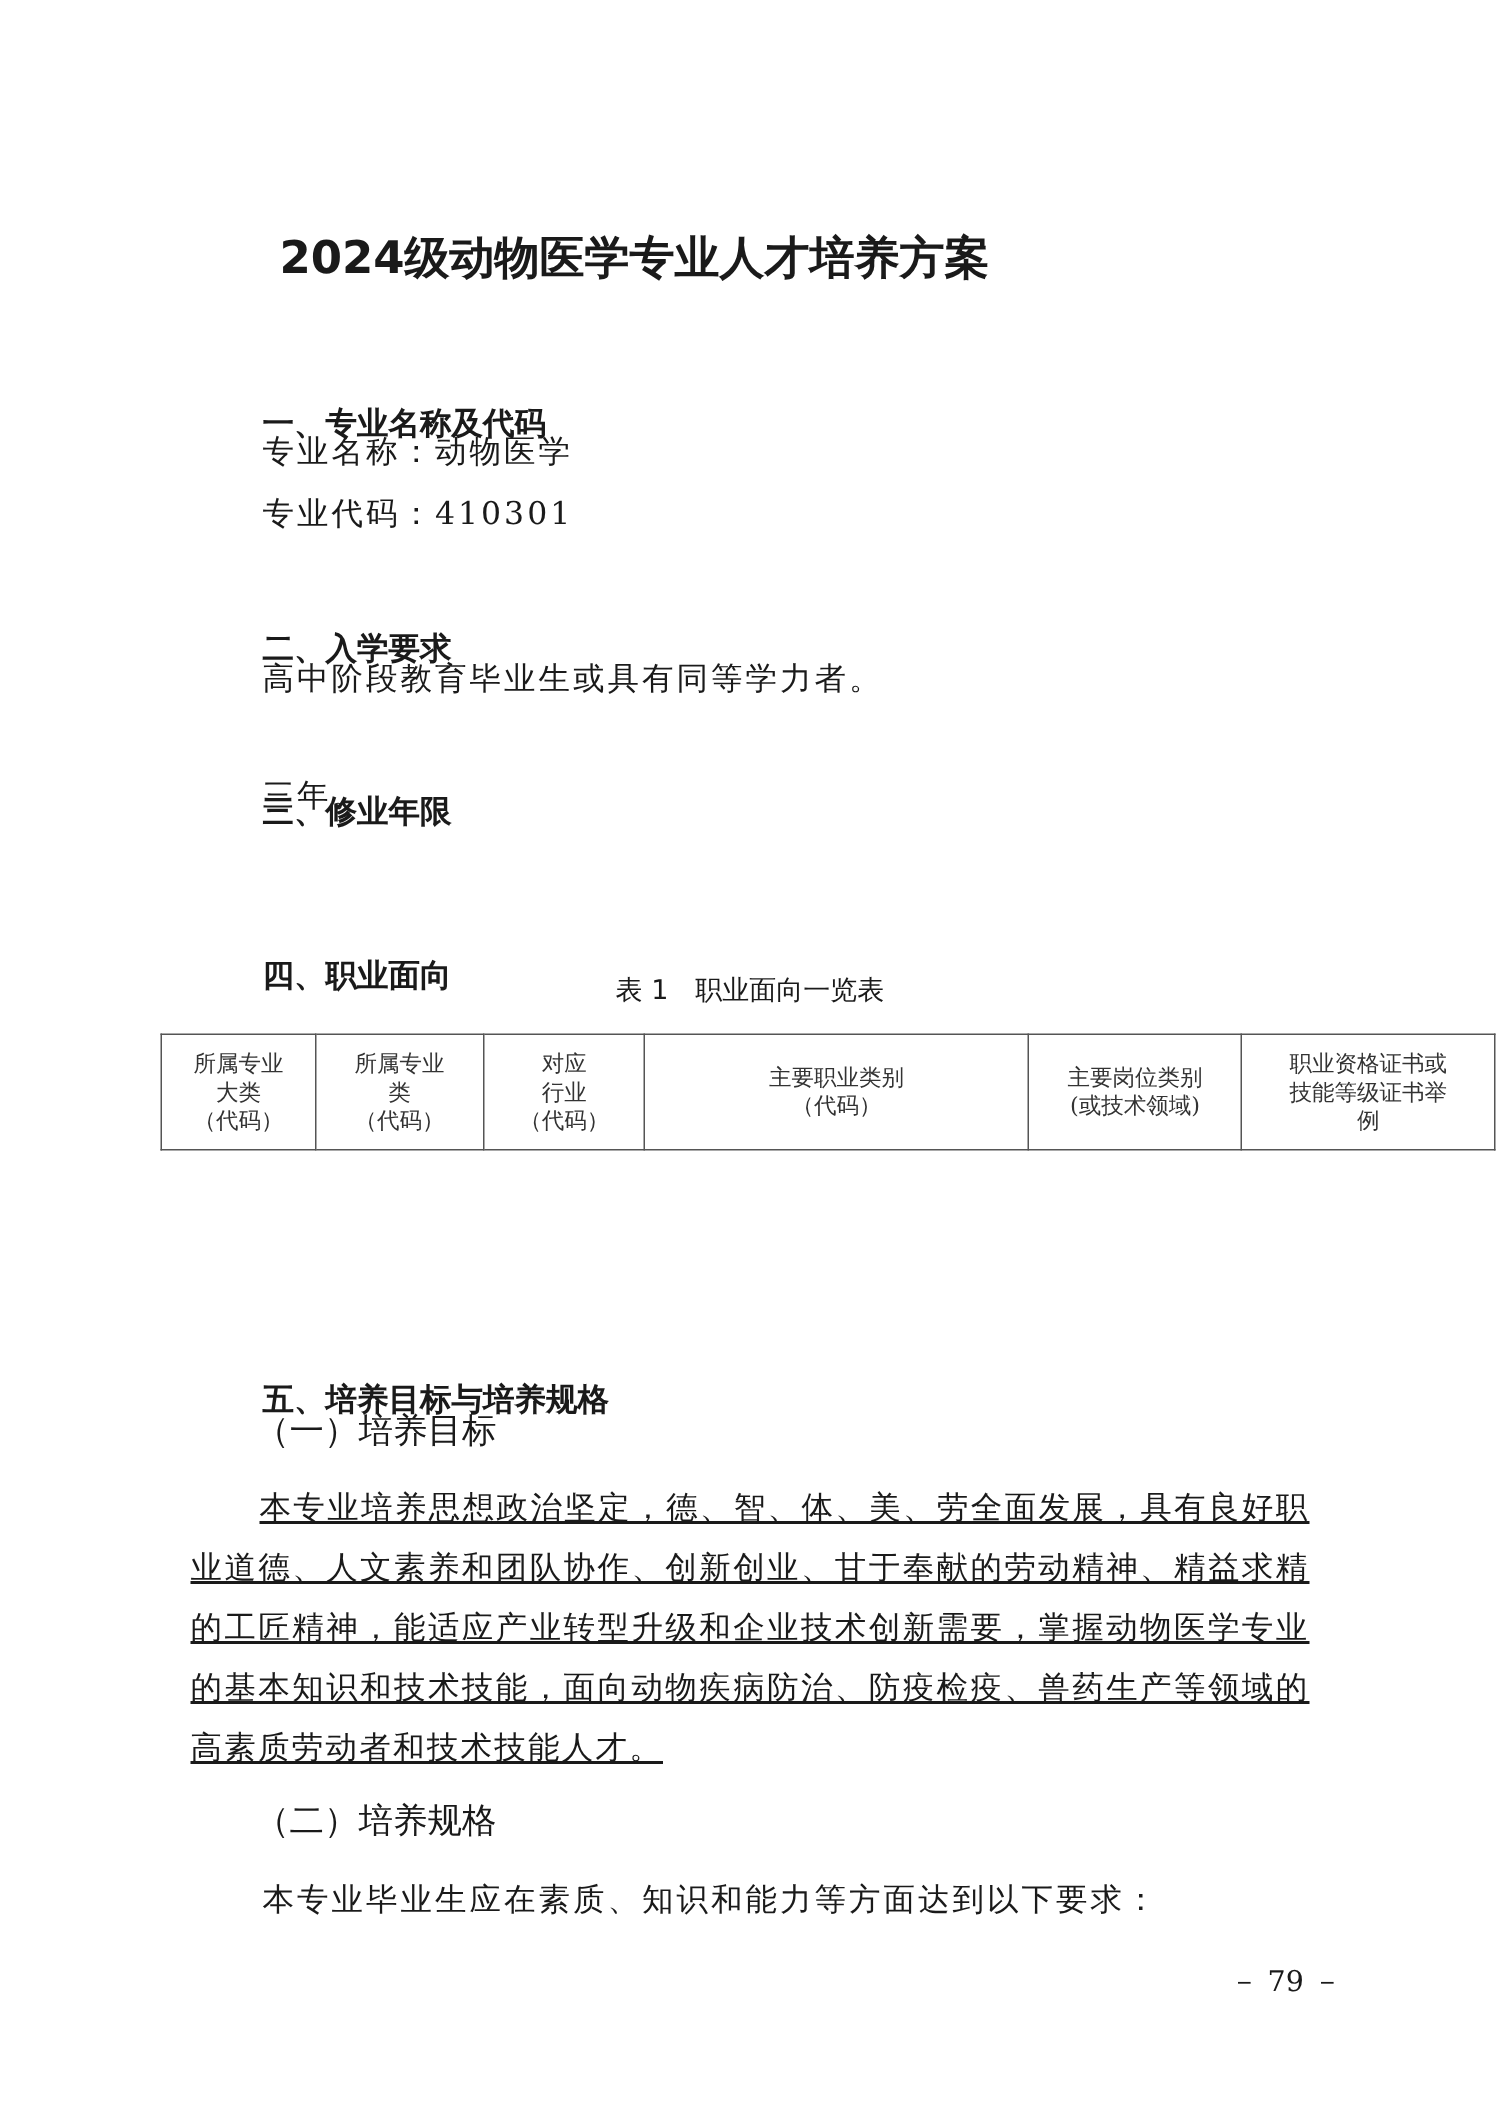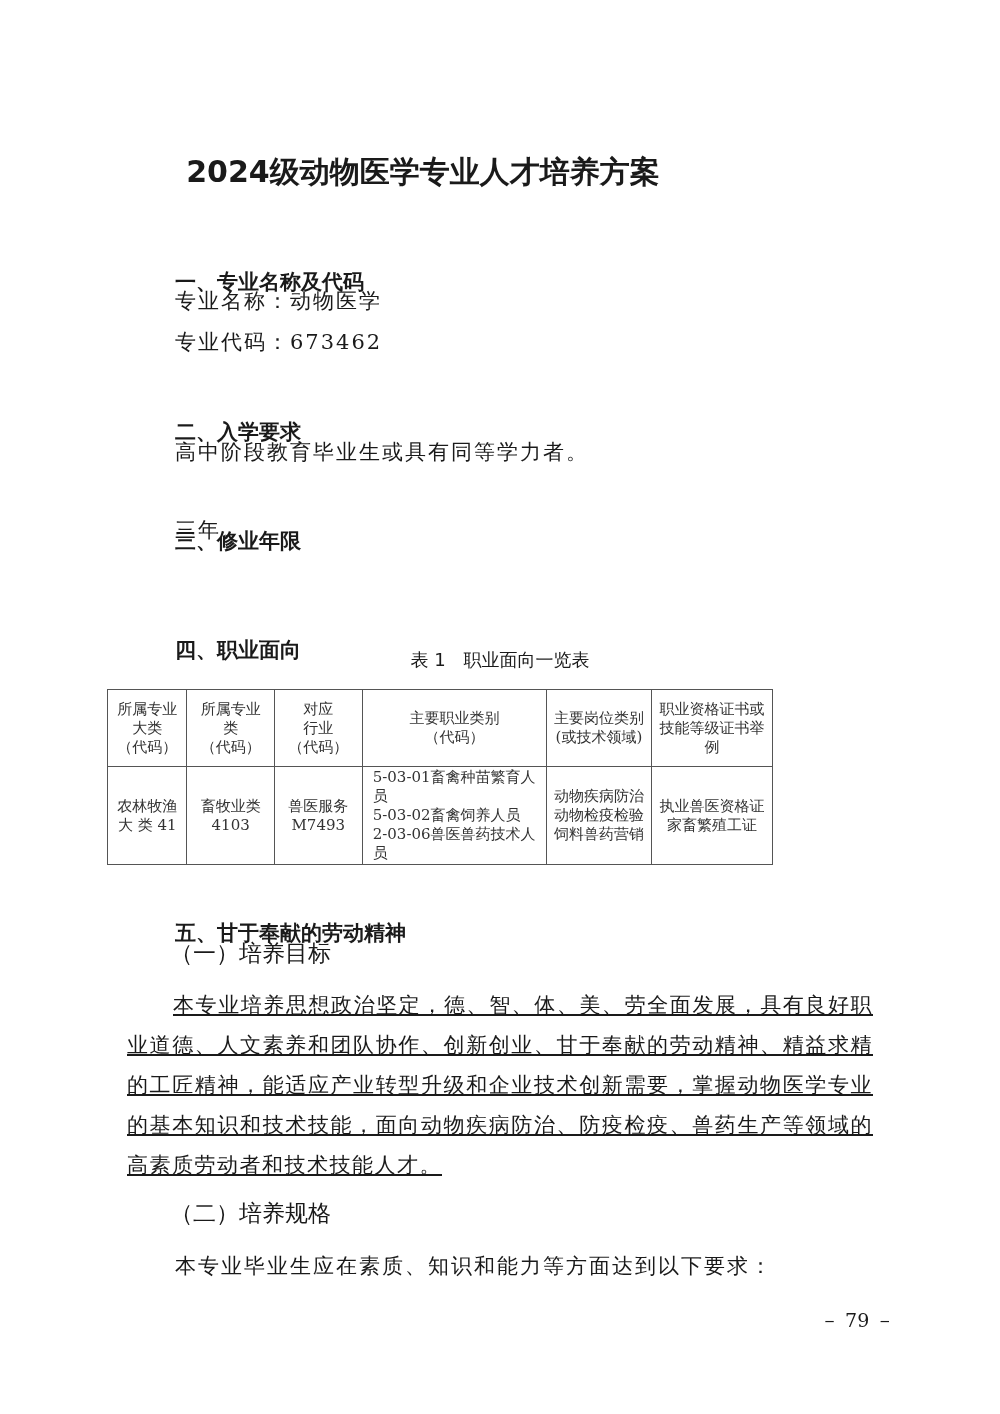--- a/index.html
+++ b/index.html
@@ -6,38 +6,38 @@
   body { width: 1000px; height: 1414px; position: relative; overflow: hidden; color: #1a1a1a;
          font-family: "DejaVu Serif", "Liberation Serif", serif; }
   .abs { position: absolute; }
   .title { top: 152px; left: 0; width: 846px; text-align: center; font-size: 30px; font-weight: bold;
            font-family: "DejaVu Sans", "Liberation Sans", sans-serif; letter-spacing: 0px; }
   .h1 { left: 175px; font-size: 21px; font-weight: bold; font-family: "DejaVu Sans", "Liberation Sans", sans-serif; margin-top: 39px; }
   .h2 { left: 170px; font-size: 23px; font-family: "DejaVu Sans", "Liberation Sans", sans-serif; }
   .p { left: 175px; font-size: 21px; letter-spacing: 2px; }
   .caption { top: 648px; left: 0; width: 1000px; text-align: center; font-size: 18px;
              font-family: "DejaVu Sans", "Liberation Sans", sans-serif; }
-  table.occ { position: absolute; top: 689px; left: 107px; width: 666px; border-collapse: collapse;
+  table.occ { position: absolute; top: 689px; left: 107px; width: 890px; border-collapse: collapse;
               font-size: 15px; color: #333; }
   table.occ td { border: 1.5px solid #555; text-align: center; vertical-align: middle; line-height: 19px; padding: 0 4px; }
   table.occ tr.head td { height: 76px; }
   table.occ tr.body td { height: 97px; }
   .pre { white-space: pre-line; }
   .left-cell { text-align: left !important; padding-left: 10px !important; }
   .para { left: 127px; width: 746px; font-size: 21px; line-height: 40px; text-align: justify; letter-spacing: 1.5px; text-decoration: underline; }
   .pageno { top: 1308px; left: 800px; font-size: 19px; margin-left: 20px; }
 </style>
 </head>
 <body>
 
 <div class="abs title">2024级动物医学专业人才培养方案</div>
 
 <div class="abs h1" style="top:229px">一、专业名称及代码</div>
 <div class="abs p" style="top:287px">专业名称：动物医学</div>
-<div class="abs p" style="top:328px">专业代码：673462</div>
+<div class="abs p" style="top:328px">专业代码：410301</div>
 
 <div class="abs h1" style="top:379px">二、入学要求</div>
 <div class="abs p" style="top:438px">高中阶段教育毕业生或具有同等学力者。</div>
 
 <div class="abs h1" style="top:488px">三、修业年限</div>
 <div class="abs p" style="top:516px">三年。</div>
 
 <div class="abs h1" style="top:597px">四、职业面向</div>
 
 <div class="abs caption">表 1　职业面向一览表</div>
@@ -63,39 +63,23 @@
 行业
 （代码）</td>
     <td class="pre">主要职业类别
 （代码）</td>
     <td class="pre">主要岗位类别
 (或技术领域)</td>
     <td class="pre">职业资格证书或
 技能等级证书举
 例</td>
   </tr>
-  <tr class="body">
-    <td class="pre">农林牧渔
-大 类 41</td>
-    <td class="pre">畜牧业类
-4103</td>
-    <td class="pre">兽医服务
-M7493</td>
-    <td class="pre left-cell">5-03-01畜禽种苗繁育人员
-5-03-02畜禽饲养人员
-2-03-06兽医兽药技术人员</td>
-    <td class="pre">动物疾病防治
-动物检疫检验
-饲料兽药营销</td>
-    <td class="pre">执业兽医资格证
-家畜繁殖工证</td>
-  </tr>
 </tbody>
   </table>
 
-<div class="abs h1" style="top:880px">五、甘于奉献的劳动精神</div>
+<div class="abs h1" style="top:880px">五、培养目标与培养规格</div>
 <div class="abs h2" style="top:938px">（一）培养目标</div>
 <div class="abs para" style="top:985px; text-indent:46px">本专业培养思想政治坚定，德、智、体、美、劳全面发展，具有良好职业道德、人文素养和团队协作、创新创业、甘于奉献的劳动精神、精益求精的工匠精神，能适应产业转型升级和企业技术创新需要，掌握动物医学专业的基本知识和技术技能，面向动物疾病防治、防疫检疫、兽药生产等领域的高素质劳动者和技术技能人才。</div>
 
 <div class="abs h2" style="top:1198px">（二）培养规格</div>
 <div class="abs p" style="top:1252px">本专业毕业生应在素质、知识和能力等方面达到以下要求：</div>
 
 <div class="abs pageno">－ 79 －</div>
 
 </body></html>

